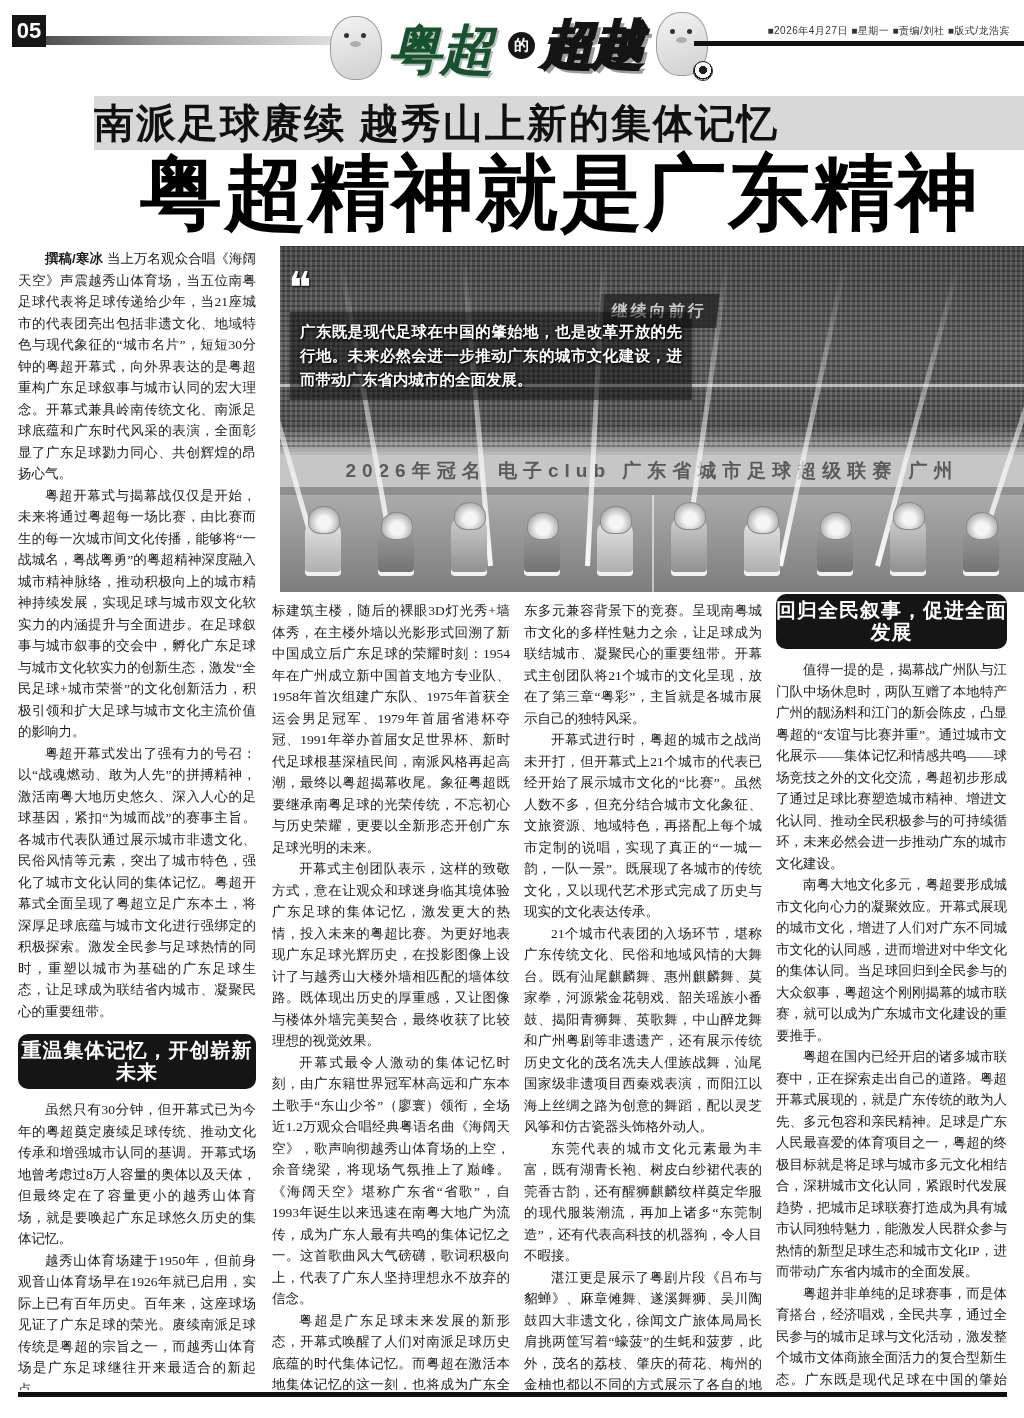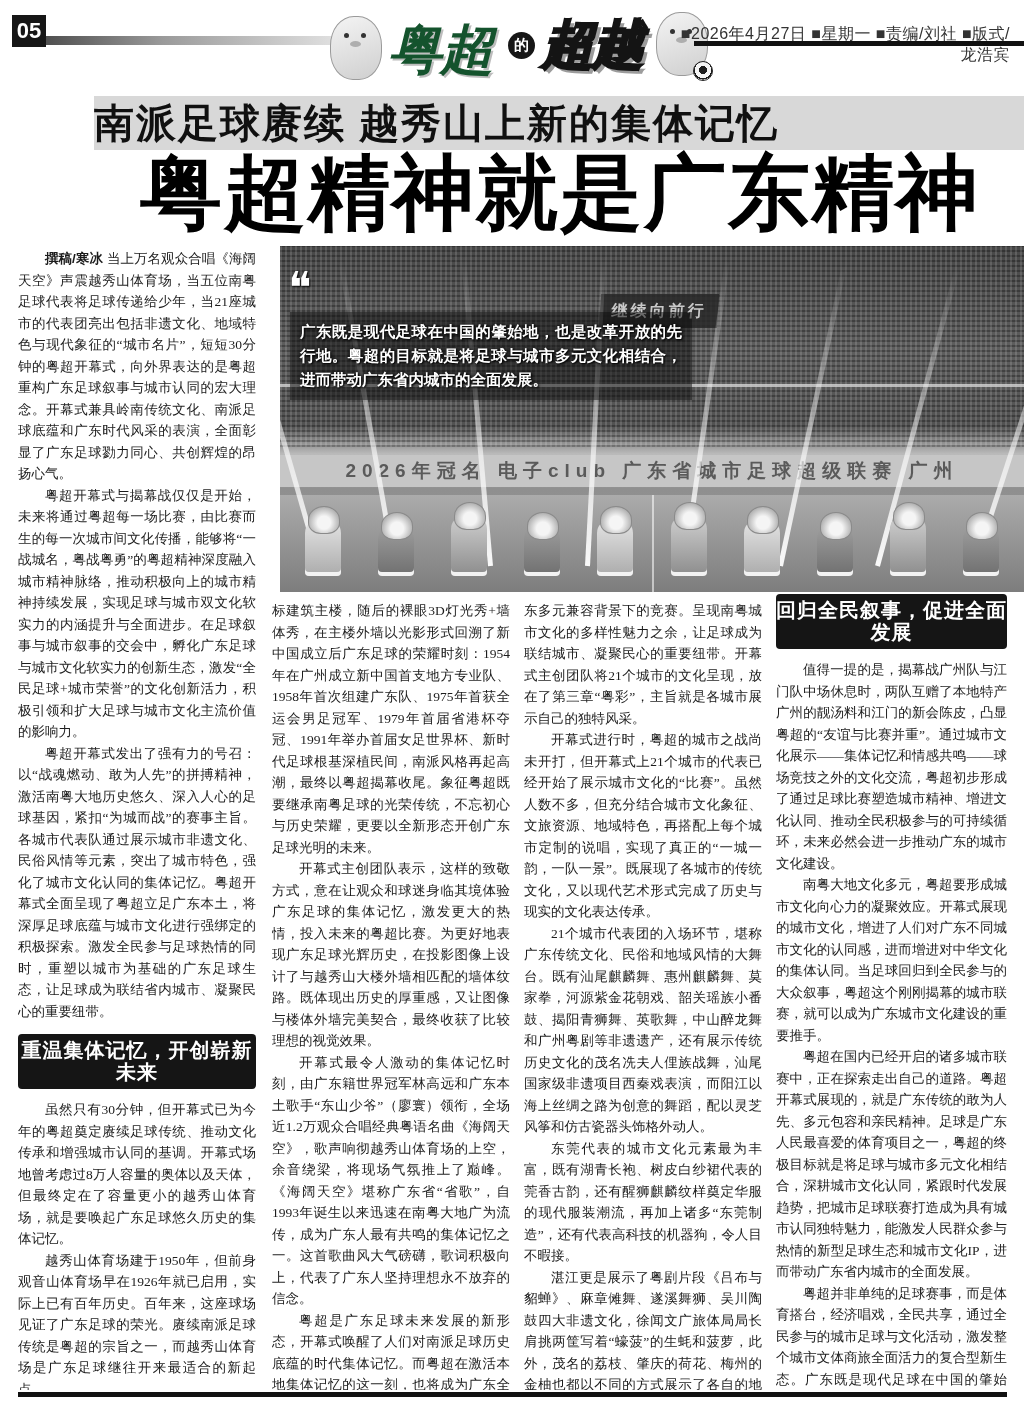--- a/index.html
+++ b/index.html
@@ -6,21 +6,21 @@
   .page{position:relative;width:1024px;height:1418px;background:#fff;overflow:hidden;
         font-family:"Liberation Serif","DejaVu Serif",serif;color:#1c1c1c;}
 
   
   .pagenum{position:absolute;left:12px;top:15px;width:34px;height:32px;background:#161616;
            color:#fff;font-family:"Liberation Sans",sans-serif;font-weight:bold;font-size:22px;
            display:flex;align-items:center;justify-content:center;z-index:3;}
   .fade-bar{position:absolute;left:12px;top:36px;width:335px;height:9px;
             background:linear-gradient(90deg,#3a3a3a,#9a9a9a 45%,#dedede 95%);}
   .dateline{position:absolute;right:14px;top:24px;width:330px;text-align:right;
-            font-size:16px;color:#333;font-family:"Liberation Sans",sans-serif;letter-spacing:.5px;}
+            font-size:10px;color:#333;font-family:"Liberation Sans",sans-serif;letter-spacing:.5px;}
   .date-rule{position:absolute;right:0px;top:41px;width:330px;height:5px;background:#111;}
 
   .masthead{position:absolute;left:330px;top:2px;width:380px;height:90px;}
   .mascot{position:absolute;width:50px;height:62px;background:linear-gradient(160deg,#f4f4f4,#cfcfcf);
           border:1px solid #9a9a9a;border-radius:46% 46% 44% 44%;}
   .mascot::before{content:"";position:absolute;left:13px;top:16px;width:5px;height:5px;border-radius:50%;
           background:#333;box-shadow:17px 0 0 #333;}
   .mascot::after{content:"";position:absolute;left:19px;top:24px;width:11px;height:6px;border-radius:50%;
           background:#aeaeae;}
   .mascot-l{left:0px;top:14px;}
@@ -47,21 +47,21 @@
 
   
   .col{position:absolute;font-size:13.5px;line-height:21.5px;text-align:justify;overflow:hidden;}
   .col1{left:18px;top:248px;width:238px;height:1142px;}
   .col2{left:272px;top:600px;width:238px;height:790px;}
   .col3{left:524px;top:600px;width:238px;height:790px;}
   .col4{left:776px;top:594px;width:231px;height:796px;}
   .para{margin:0;text-indent:2em;}
   .para.cont{text-indent:0;}
   .byline{font-family:"Liberation Sans",sans-serif;font-weight:bold;}
-  .sec-head{margin:12px 0 10px;padding:6px 0;background:#151515;color:#fff;border-radius:4px;
+  .sec-head{margin:12px 0 10px;padding:6px 0;background:#151515;color:#fff;border-radius:10px;
             font-family:"Liberation Sans",sans-serif;font-weight:bold;font-size:20px;
             text-align:center;letter-spacing:1px;text-indent:0;}
   .col4 .sec-head{margin-top:0;}
 
   
   .photo{position:absolute;left:280px;top:246px;width:744px;height:346px;margin:0;overflow:hidden;
          background:linear-gradient(#474747 0%,#5e5e5e 30%,#525252 52%,#b9b9b9 60%,#c9c9c9 65%,#8f8f8f 70%,#979797 100%);}
   .crowd{position:absolute;left:0;top:0;right:0;height:58%;
          background:repeating-linear-gradient(90deg,rgba(255,255,255,.13) 0 2px,transparent 2px 5px),
                     repeating-linear-gradient(0deg,rgba(0,0,0,.28) 0 2px,transparent 2px 5px);}
@@ -148,21 +148,21 @@
       <span class="lion"></span>
       <span class="lion"></span>
       <span class="lion"></span>
       <span class="lion"></span>
       <span class="lion"></span>
       <span class="lion"></span>
       <span class="lion"></span>
     </div>
     <div class="quote-box">
       <span class="quote-mark">❝</span>
-      <p>广东既是现代足球在中国的肇始地，也是改革开放的先行地。粤超的目标就是将足球与城市多元文化相结合，进而带动广东省内城市的全面发展。</p>
+      <p>广东既是现代足球在中国的肇始地，也是改革开放的先行地。未来必然会进一步推动广东的城市文化建设，进而带动广东省内城市的全面发展。</p>
     </div>
   </figure>
 
   <section class="col col1">
     <p class="para"><b class="byline">撰稿/寒冰 </b><span>当上万名观众合唱《海阔天空》声震越秀山体育场，当五位南粤足球代表将足球传递给少年，当21座城市的代表团亮出包括非遗文化、地域特色与现代象征的“城市名片”，短短30分钟的粤超开幕式，向外界表达的是粤超重构广东足球叙事与城市认同的宏大理念。开幕式兼具岭南传统文化、南派足球底蕴和广东时代风采的表演，全面彰显了广东足球勠力同心、共创辉煌的昂扬心气。</span></p>
     <p class="para">粤超开幕式与揭幕战仅仅是开始，未来将通过粤超每一场比赛，由比赛而生的每一次城市间文化传播，能够将“一战城名，粤战粤勇”的粤超精神深度融入城市精神脉络，推动积极向上的城市精神持续发展，实现足球与城市双文化软实力的内涵提升与全面进步。在足球叙事与城市叙事的交会中，孵化广东足球与城市文化软实力的创新生态，激发“全民足球+城市荣誉”的文化创新活力，积极引领和扩大足球与城市文化主流价值的影响力。</p>
     <p class="para">粤超开幕式发出了强有力的号召：以“战魂燃动、敢为人先”的拼搏精神，激活南粤大地历史悠久、深入人心的足球基因，紧扣“为城而战”的赛事主旨。各城市代表队通过展示城市非遗文化、民俗风情等元素，突出了城市特色，强化了城市文化认同的集体记忆。粤超开幕式全面呈现了粤超立足广东本土，将深厚足球底蕴与城市文化进行强绑定的积极探索。激发全民参与足球热情的同时，重塑以城市为基础的广东足球生态，让足球成为联结省内城市、凝聚民心的重要纽带。</p>
     <h2 class="sec-head">重温集体记忆，开创崭新未来</h2>
     <p class="para">虽然只有30分钟，但开幕式已为今年的粤超奠定赓续足球传统、推动文化传承和增强城市认同的基调。开幕式场地曾考虑过8万人容量的奥体以及天体，但最终定在了容量更小的越秀山体育场，就是要唤起广东足球悠久历史的集体记忆。</p>
     <p class="para">越秀山体育场建于1950年，但前身观音山体育场早在1926年就已启用，实际上已有百年历史。百年来，这座球场见证了广东足球的荣光。赓续南派足球传统是粤超的宗旨之一，而越秀山体育场是广东足球继往开来最适合的新起点。</p>

